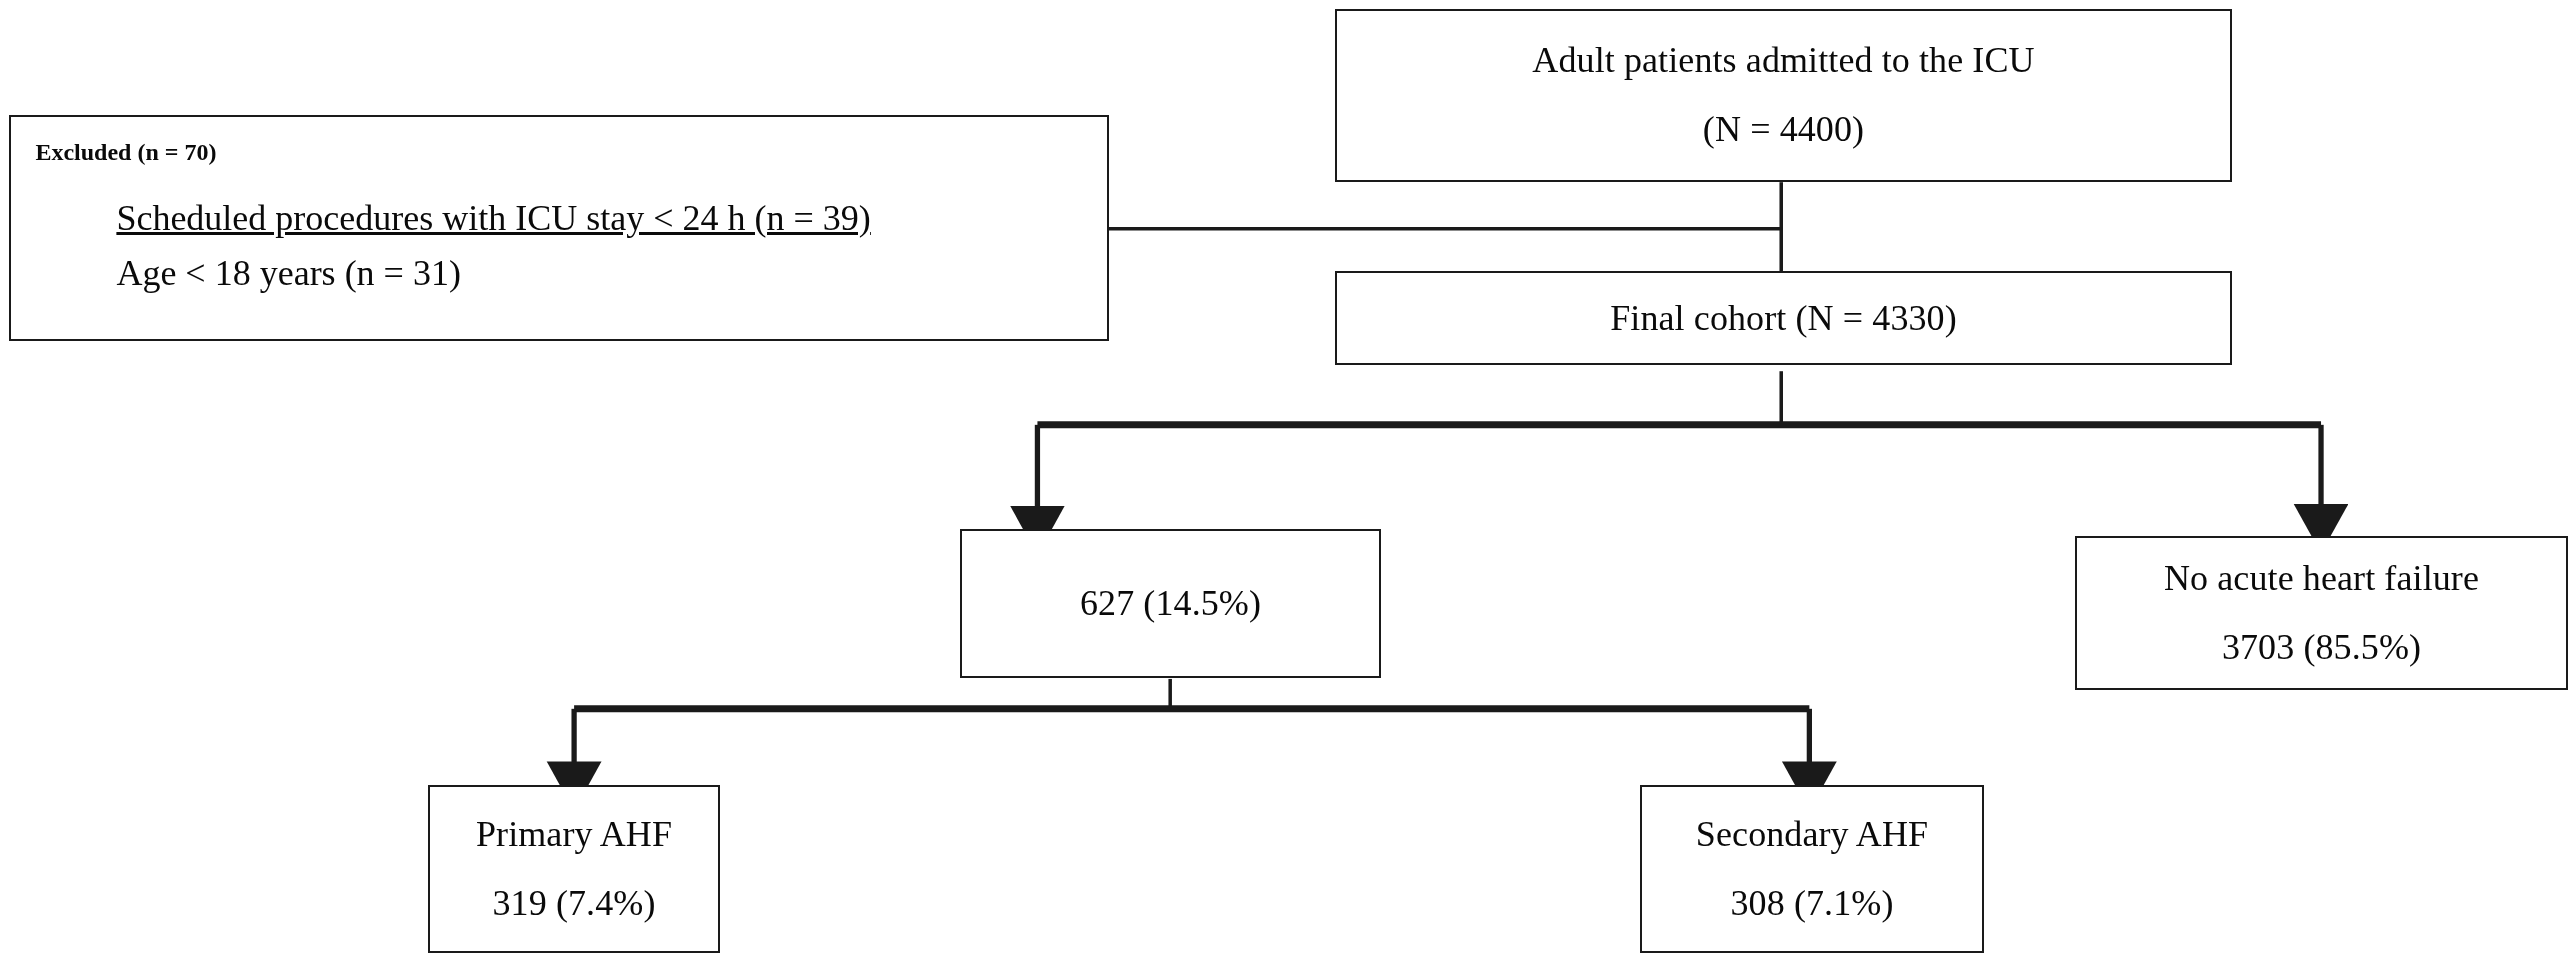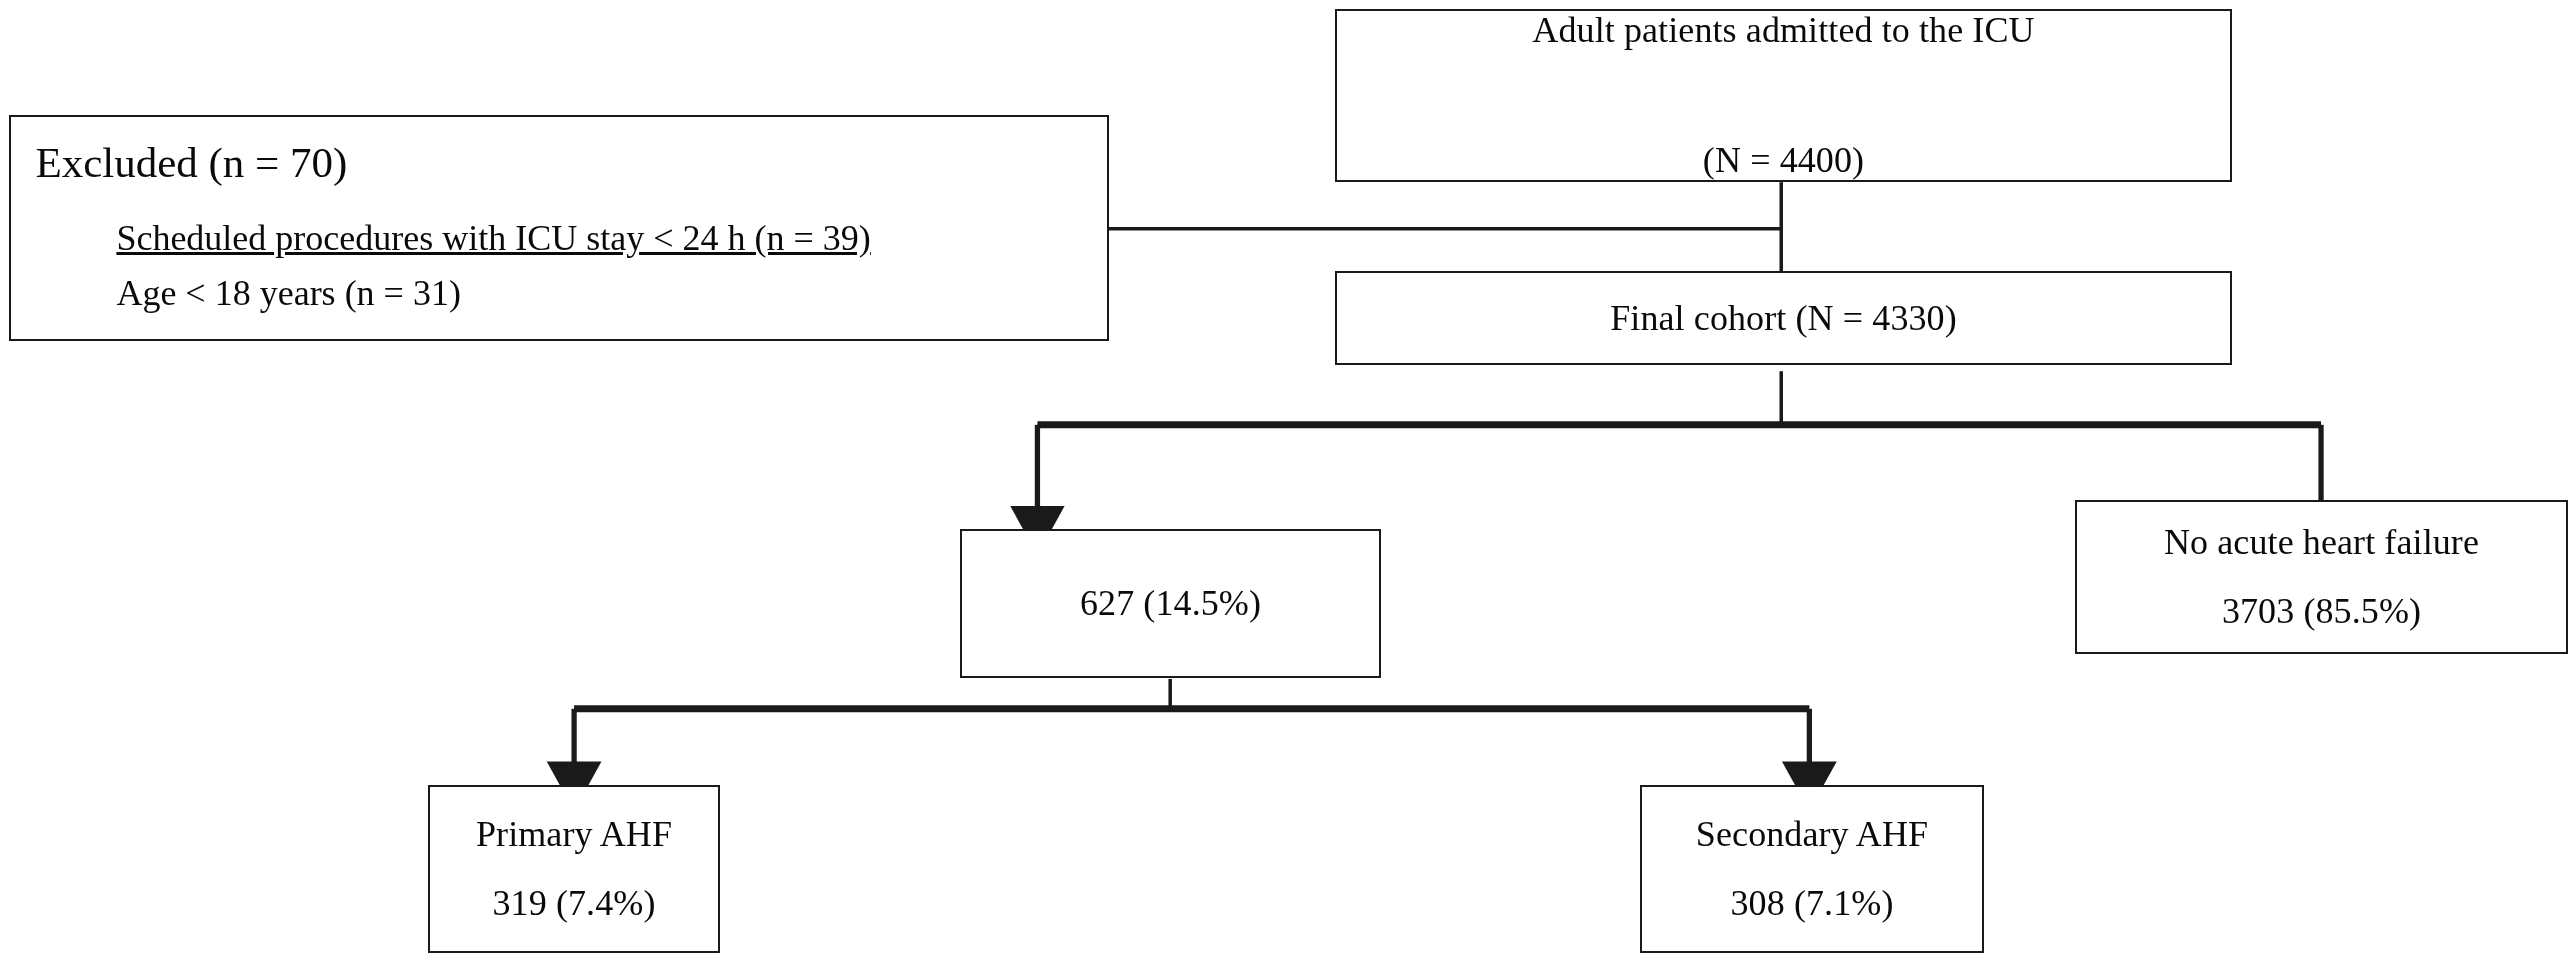--- a/index.html
+++ b/index.html
@@ -47,23 +47,24 @@
   .node-line + .node-line {
     margin-top: 30px;
   }
   
   .node-box.align-left {
     align-items: flex-start;
     justify-content: flex-start;
     padding: 23px 0 0 24.6px;
   }
   .excl-title {
-    font-size: 43px;
+    font-size: 24px;
     line-height: 1.08;
     white-space: nowrap;
+    font-weight: bold;
   }
   .excl-item {
     font-size: 36px;
     line-height: 1.08;
     white-space: nowrap;
     margin-left: 81px;
   }
   .excl-title + .excl-item { margin-top: 33px; text-decoration: underline; }
   .excl-item + .excl-item { margin-top: 16px; }
 </style>
@@ -93,40 +94,40 @@
 
     <line x1="1331" y1="772" x2="1331" y2="806" stroke="#1a1a1a" stroke-width="4"></line>
 
     <line x1="653" y1="806" x2="2058" y2="806" stroke="#1a1a1a" stroke-width="8"></line>
 
     <line x1="653" y1="806" x2="653" y2="879" stroke="#1a1a1a" stroke-width="6" marker-end="url(#arrowhead)"></line>
 
     <line x1="2058" y1="806" x2="2058" y2="879" stroke="#1a1a1a" stroke-width="6" marker-end="url(#arrowhead)"></line>
   </svg>
 
-  <div class="node-box" style="left:1335px; top:8.8px; width:897px; height:173px;justify-content:space-between;">
+  <div class="node-box" style="left:1335px; top:8.8px; width:897px; height:173px;">
     <span class="node-line">Adult patients admitted to the ICU</span>
     <span class="node-line">(N = 4400)</span>
   </div>
 
   <div class="node-box align-left" style="left:8.8px; top:115px; width:1100px; height:226px;">
     <span class="excl-title">Excluded (n = 70)</span>
     <span class="excl-item">Scheduled procedures with ICU stay &lt; 24 h (n = 39)</span>
     <span class="excl-item">Age &lt; 18 years (n = 31)</span>
   </div>
 
   <div class="node-box" style="left:1335px; top:271px; width:897px; height:94px;">
     <span class="node-line">Final cohort (N = 4330)</span>
   </div>
 
   <div class="node-box" style="left:960px; top:529px; width:421px; height:149px;">
     <span class="node-line">627 (14.5%)</span>
   </div>
 
-  <div class="node-box" style="left:2075px; top:500px; width:493px; height:154px;">
+  <div class="node-box" style="left:2075px; top:536px; width:493px; height:154px;">
     <span class="node-line">No acute heart failure</span>
     <span class="node-line">3703 (85.5%)</span>
   </div>
 
   <div class="node-box" style="left:428px; top:785px; width:292px; height:168px;">
     <span class="node-line">Primary AHF</span>
     <span class="node-line">319 (7.4%)</span>
   </div>
 
   <div class="node-box" style="left:1640px; top:785px; width:344px; height:168px;">

